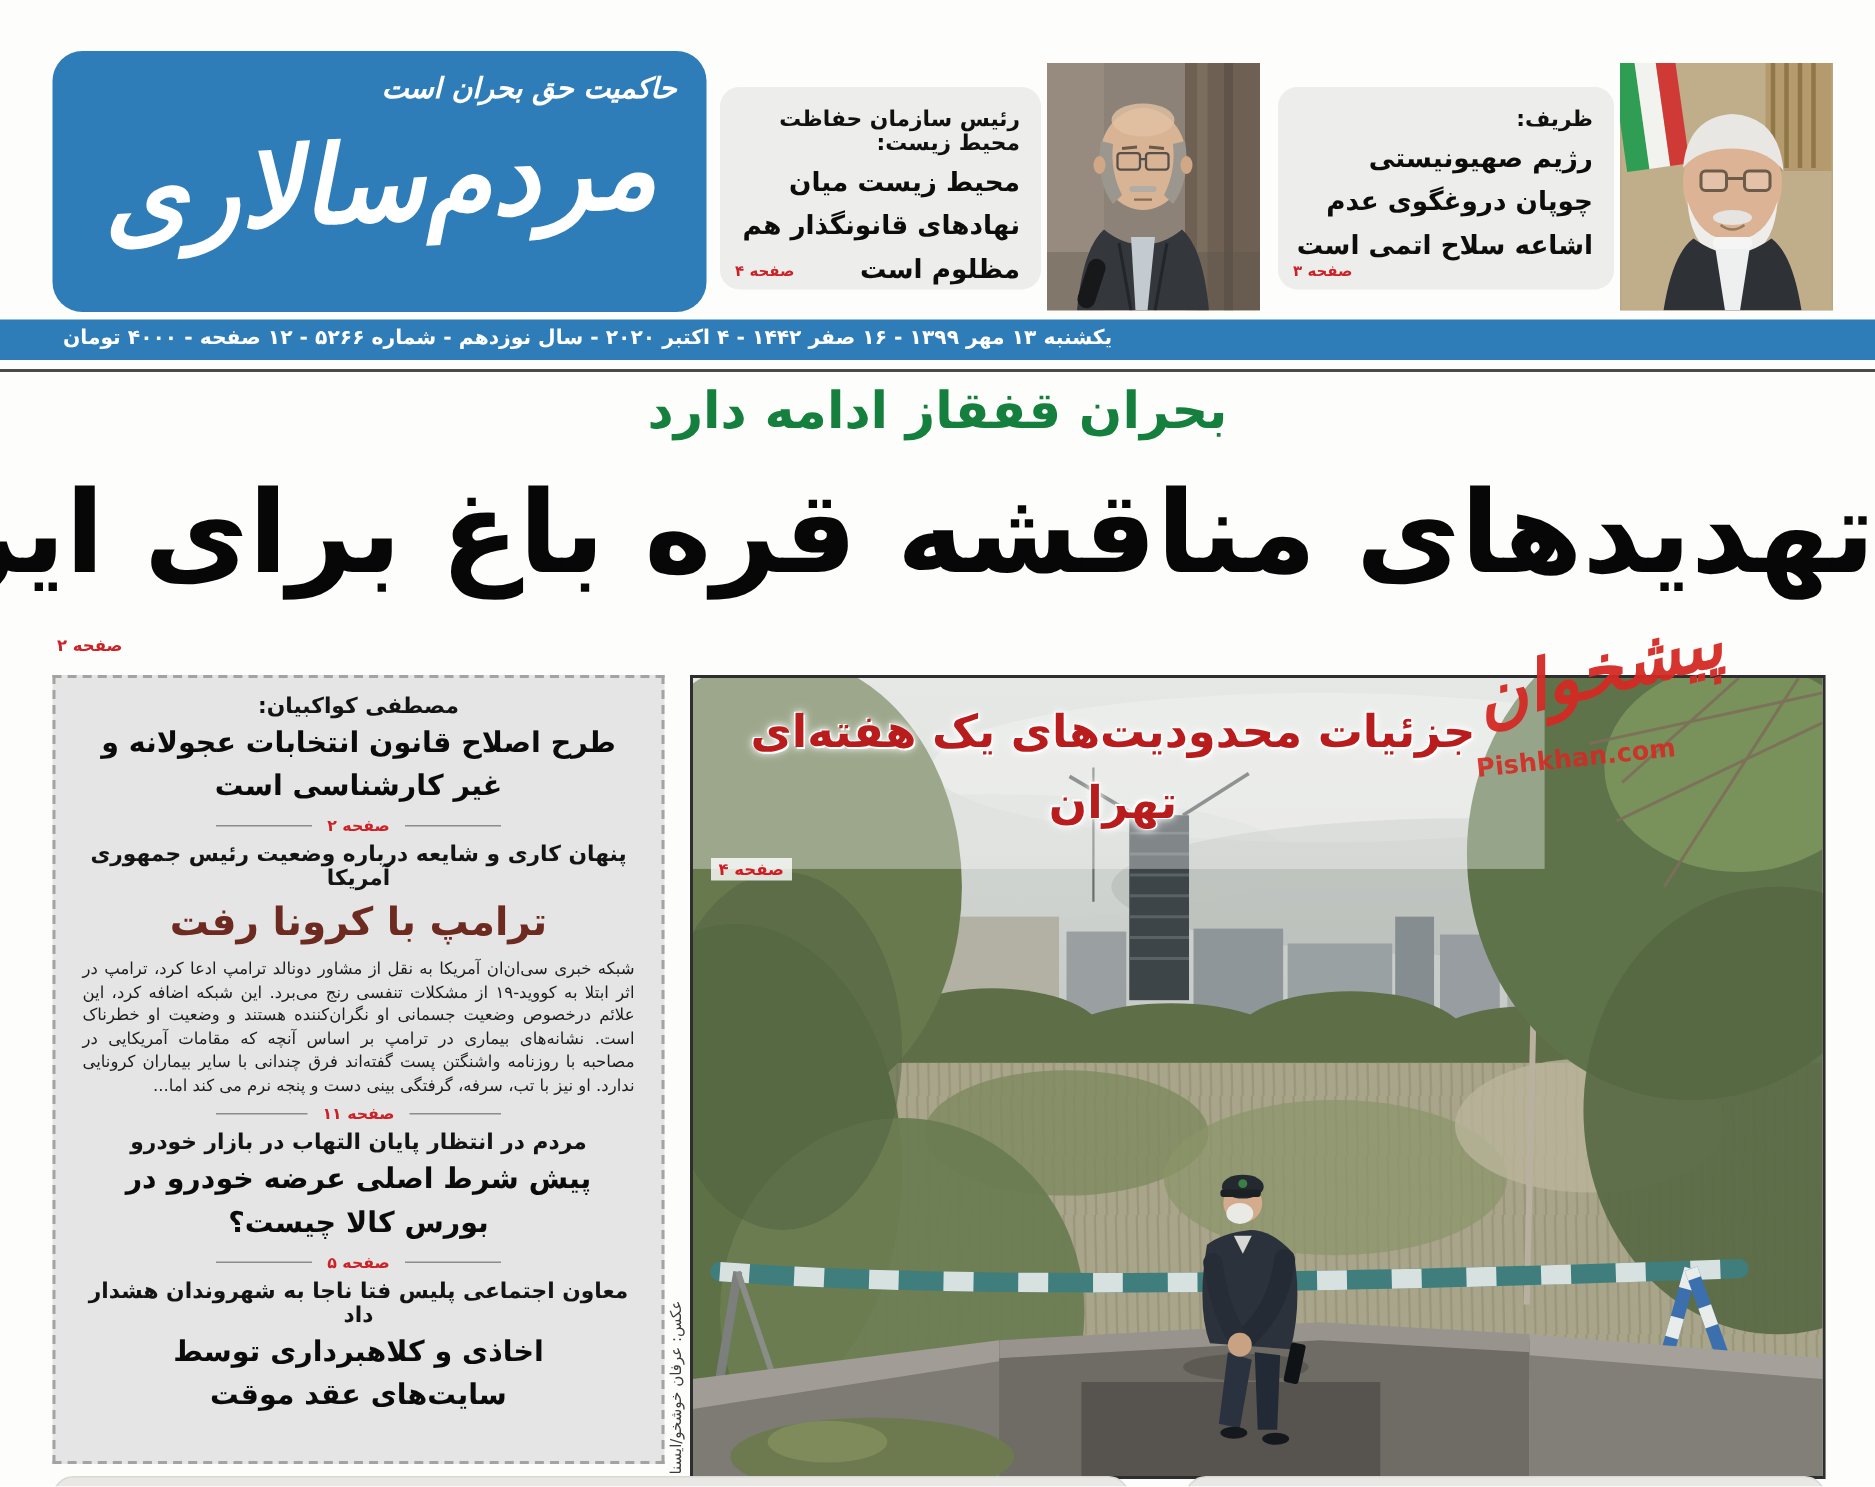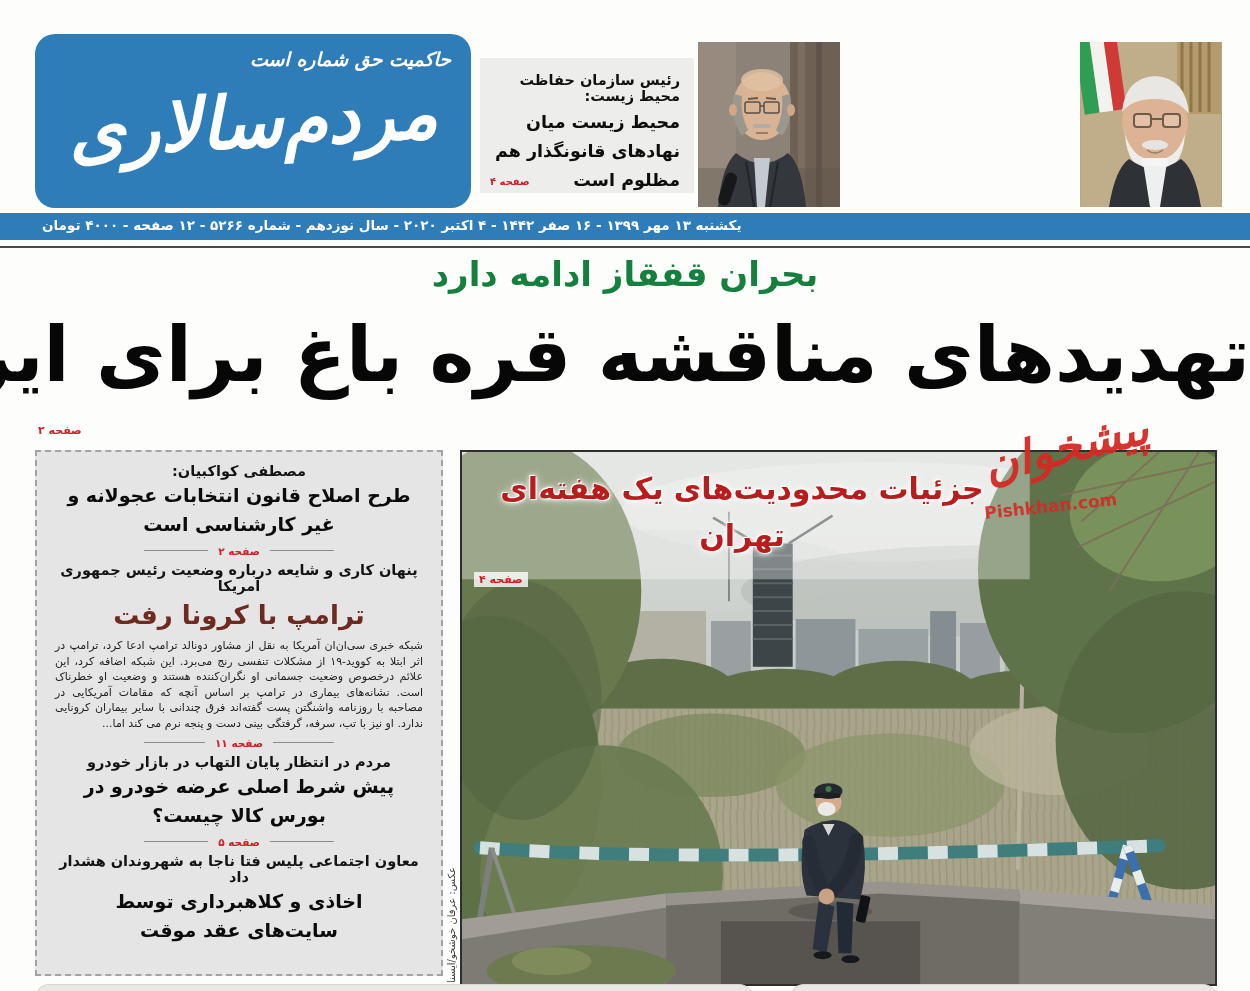--- a/index.html
+++ b/index.html
@@ -23,20 +23,21 @@
     font-size:72px; font-weight:900; font-style:italic; white-space:nowrap;
     transform:rotate(-3deg); direction:rtl; letter-spacing:-2px;
   }
   .top-story { position:absolute; height:165px; top:42px; }
   .ts-mid   { left:480px; width:360px; }
   .ts-right { left:852px; width:370px; }
   .ts-gray {
     position:absolute; left:0; right:146px; top:16px; bottom:14px;
     background:#ededeb; direction:rtl; text-align:right;
     padding:14px 14px 6px 10px;
+    border-radius:13px;
   }
   .ts-kicker { font-size:14.5px; font-weight:bold; color:#111; margin-bottom:4px; }
   .ts-title  { font-size:17.5px; font-weight:900; color:#0d0d0d; line-height:1.65; }
   .ts-page   { position:absolute; left:10px; bottom:6px; font-size:10px; font-weight:bold; color:#cc2127; direction:rtl; }
   .ts-photo  { position:absolute; right:0; top:0; width:142px; height:165px; overflow:hidden; background:#b9a886; }
   .ts-photo svg { display:block; width:100%; height:100%; }
   
   .date-strip {
     position:absolute; left:0; top:213px; width:1250px; height:27px; background:#2e7cb8;
   }
@@ -112,21 +113,21 @@
   }
   .bb1 { left:35px;  width:718px; }
   .bb2 { left:790px; width:427px; }
 </style>
 </head>
 <body>
 
 <div class="page">
 
   <div class="logo-box">
-    <div class="logo-tagline">حاکمیت حق شماره است</div>
+    <div class="logo-tagline">حاکمیت حق بحران است</div>
     <div class="logo-title">مردم‌سالاری</div>
   </div>
 
   <div class="top-story ts-mid">
     <div class="ts-gray">
       <div class="ts-kicker">رئیس سازمان حفاظت محیط زیست:</div>
       <div class="ts-title">محیط زیست میان نهادهای قانونگذار هم مظلوم است</div>
       <div class="ts-page">صفحه ۴</div>
     </div>
     <div class="ts-photo">
@@ -155,20 +156,25 @@
         <line x1="48" y1="120" x2="56" y2="165" stroke="#22252a" stroke-width="2"></line>
         <line x1="80" y1="120" x2="72" y2="165" stroke="#22252a" stroke-width="2"></line>
         <g transform="rotate(18 30 146)">
           <rect x="24" y="130" width="12" height="34" rx="6" fill="#17181a"></rect>
         </g>
       </svg>
     </div>
   </div>
 
   <div class="top-story ts-right">
+    <div class="ts-gray">
+      <div class="ts-kicker">ظریف:</div>
+      <div class="ts-title">رژیم صهیونیستی چوپان دروغگوی عدم اشاعه سلاح اتمی است</div>
+      <div class="ts-page">صفحه ۳</div>
+    </div>
     <div class="ts-photo">
       <svg viewBox="0 0 140 165">
         <rect x="0" y="0" width="140" height="165" fill="#c0ae8a"></rect>
         <rect x="96" y="0" width="44" height="72" fill="#b49a6d"></rect>
         <g stroke="#8f7748" stroke-width="3">
           <line x1="101" y1="0" x2="101" y2="70"></line>
             <line x1="110" y1="0" x2="110" y2="70"></line>
           <line x1="119" y1="0" x2="119" y2="70"></line>
             <line x1="128" y1="0" x2="128" y2="70"></line>
         </g>

